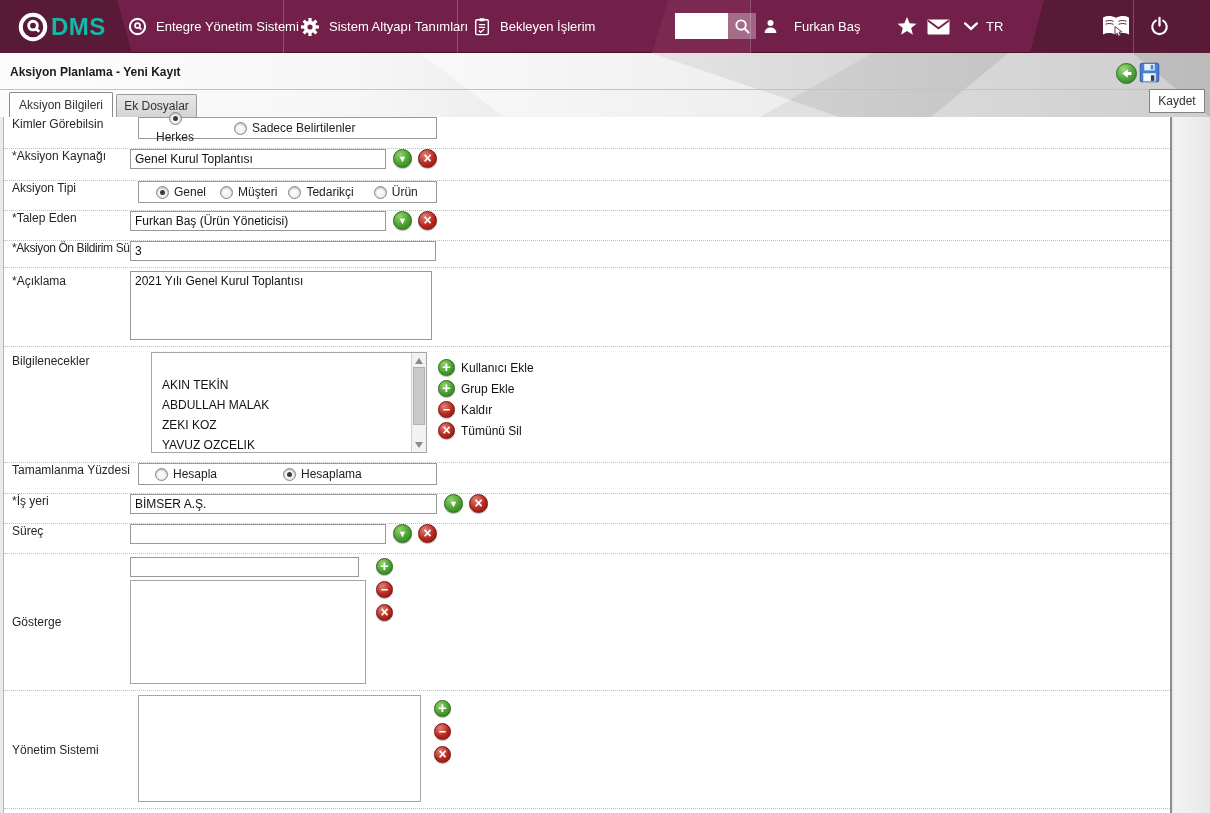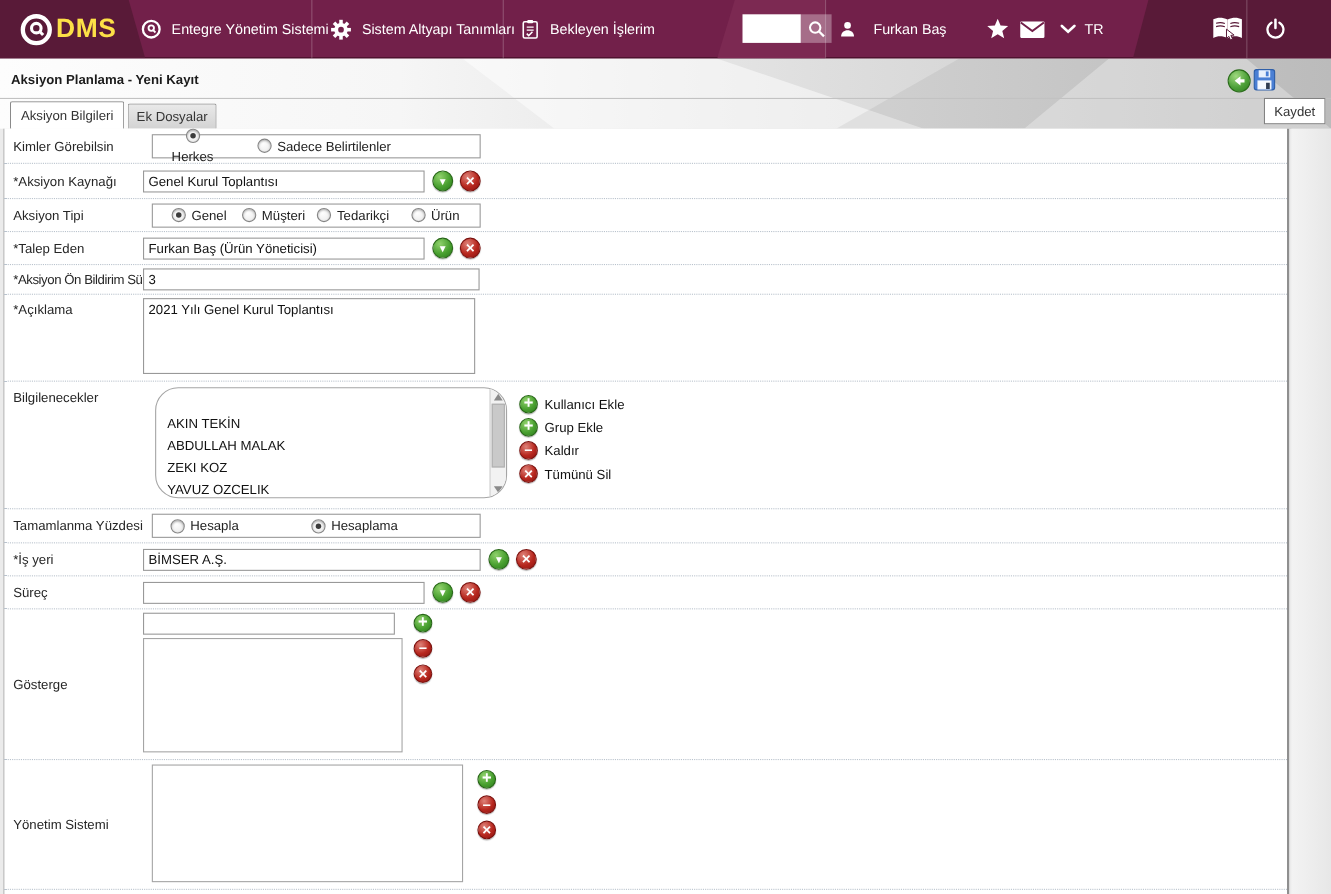--- a/index.html
+++ b/index.html
@@ -13,21 +13,21 @@
             background:#591a38; clip-path:polygon(0 0,117px 0,132px 53px,0 53px); }
   .nav-seg-search { position:absolute; left:640px; top:0; width:115px; height:53px;
             background:#7c2952; clip-path:polygon(28px 0,110px 0,110px 53px,12px 53px); }
   .nav-seg-dark-right { position:absolute; right:0; top:0; width:200px; height:53px;
             background:#591a38; clip-path:polygon(34px 0,200px 0,200px 53px,20px 53px); }
   .nav-sep { position:absolute; top:0; width:1px; height:53px; background:rgba(255,255,255,.22); }
   .nav-item { position:absolute; top:0; height:53px; display:flex; align-items:center; gap:9px;
               color:#fff; font-size:13px; cursor:pointer; }
   .nav-item .txt { white-space:nowrap; }
   .logo { position:absolute; left:17px; top:0; height:53px; display:flex; align-items:center; gap:2px;
-          color:#fde047; cursor:pointer; }
+          color:#14b8a6; cursor:pointer; }
   .logo .logo-txt { font-size:24px; font-weight:bold; letter-spacing:.5px; }
   .nav-search-input { position:absolute; left:675px; top:13px; width:53px; height:26px;
           border:none; background:#fff; font-size:12px; padding:0 4px; }
   .nav-search-btn { position:absolute; left:728px; top:13px; width:28px; height:26px;
           background:rgba(255,255,255,.32); border:none; display:flex; align-items:center;
           justify-content:center; cursor:pointer; }
   .nav-icon-btn { position:absolute; top:0; height:53px; display:flex; align-items:center;
           justify-content:center; cursor:pointer; color:#fff; }
 
   
@@ -60,21 +60,21 @@
   .tab-inactive { left:116px; top:41px; width:81px; height:23px;
          background:linear-gradient(#e9e9e9,#d3d3d3); border:1px solid #9a9a9a; border-bottom:none;
          border-radius:2px 2px 0 0; }
 
   
   .content { position:absolute; left:3px; top:117px; width:1169px; height:696px; background:#fff;
              border-left:1px solid #b5b5b5; border-right:2px solid #8f8f8f; }
   .gutter { position:absolute; left:1174px; top:117px; width:36px; height:696px;
              background:linear-gradient(90deg,#f3f3f3,#e7e7e7); }
 
-  .frow { display:flex; align-items:center; border-bottom:1px dotted #b9c2cc; position:relative; }
+  .frow { display:flex; border-bottom:1px dotted #b9c2cc; position:relative; }
   .flabel { width:126px; min-width:126px; padding-left:8px; font-size:12px; color:#262626;
             white-space:nowrap; }
   .tinput { height:20px; border:1px solid #999; font-size:12px; padding:0 4px; color:#111;
             font-family:"Liberation Sans",sans-serif; }
   .optbox { margin-left:8px; height:22px; border:1px solid #9a9a9a; display:flex; align-items:center;
             font-size:12px; color:#222; width:299px; }
   .opt { display:flex; align-items:center; gap:5px; cursor:pointer; }
   .radio { width:13px; height:13px; border-radius:50%; border:1px solid #858585;
            background:radial-gradient(circle at 38% 32%, #ffffff, #e9e9e9);
            box-shadow:inset 0 1px 2px rgba(0,0,0,.3); position:relative; flex-shrink:0; }
@@ -342,21 +342,21 @@
     <input class="tinput" style="width: 306px;" value="3">
   </div>
 
   <div class="frow" style="height:79px; align-items:flex-start;">
     <div class="flabel" style="padding-top:6px;">*Açıklama</div>
     <textarea class="tinput" style="width: 302px; height: 69px; margin-top: 3px; resize: none; padding: 2px 4px;">2021 Yılı Genel Kurul Toplantısı</textarea>
   </div>
 
   <div class="frow" style="height:116px; align-items:flex-start;">
     <div class="flabel" style="padding-top:7px;">Bilgilenecekler</div>
-    <div class="listbox" style="margin-left:11px; margin-top:5px; width:320px; height:101px;border-radius:21px;">
+    <div class="listbox" style="margin-left:21px; margin-top:5px; width:276px; height:101px;">
       <div class="lb-items">
         <div class="lb-item">AKIN TEKİN</div>
         <div class="lb-item">ABDULLAH MALAK</div>
         <div class="lb-item">ZEKI KOZ</div>
         <div class="lb-item">YAVUZ OZCELIK</div>
       </div>
       <div class="sbar">
         <div class="sbar-up">
             <span class="tri-up"></span>
           </div>

